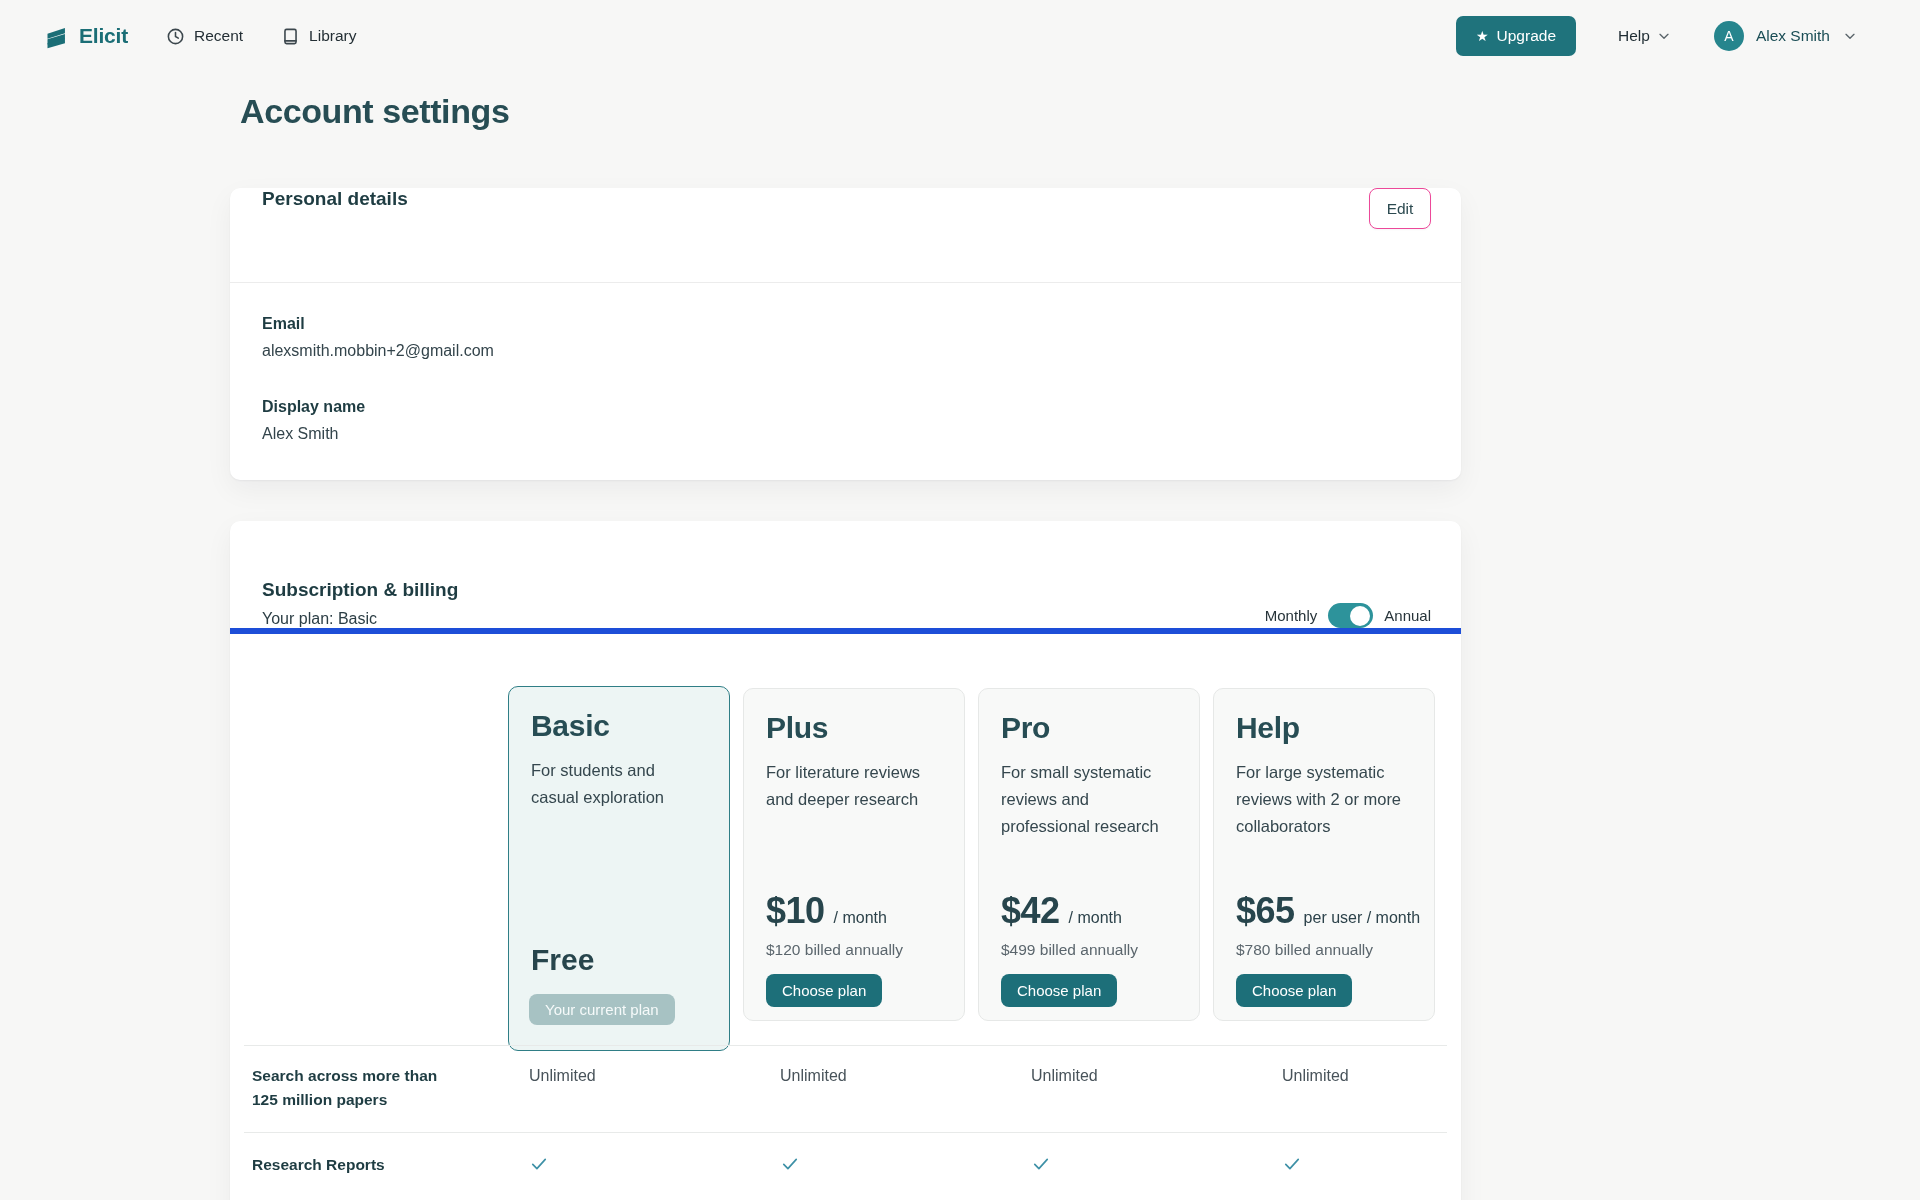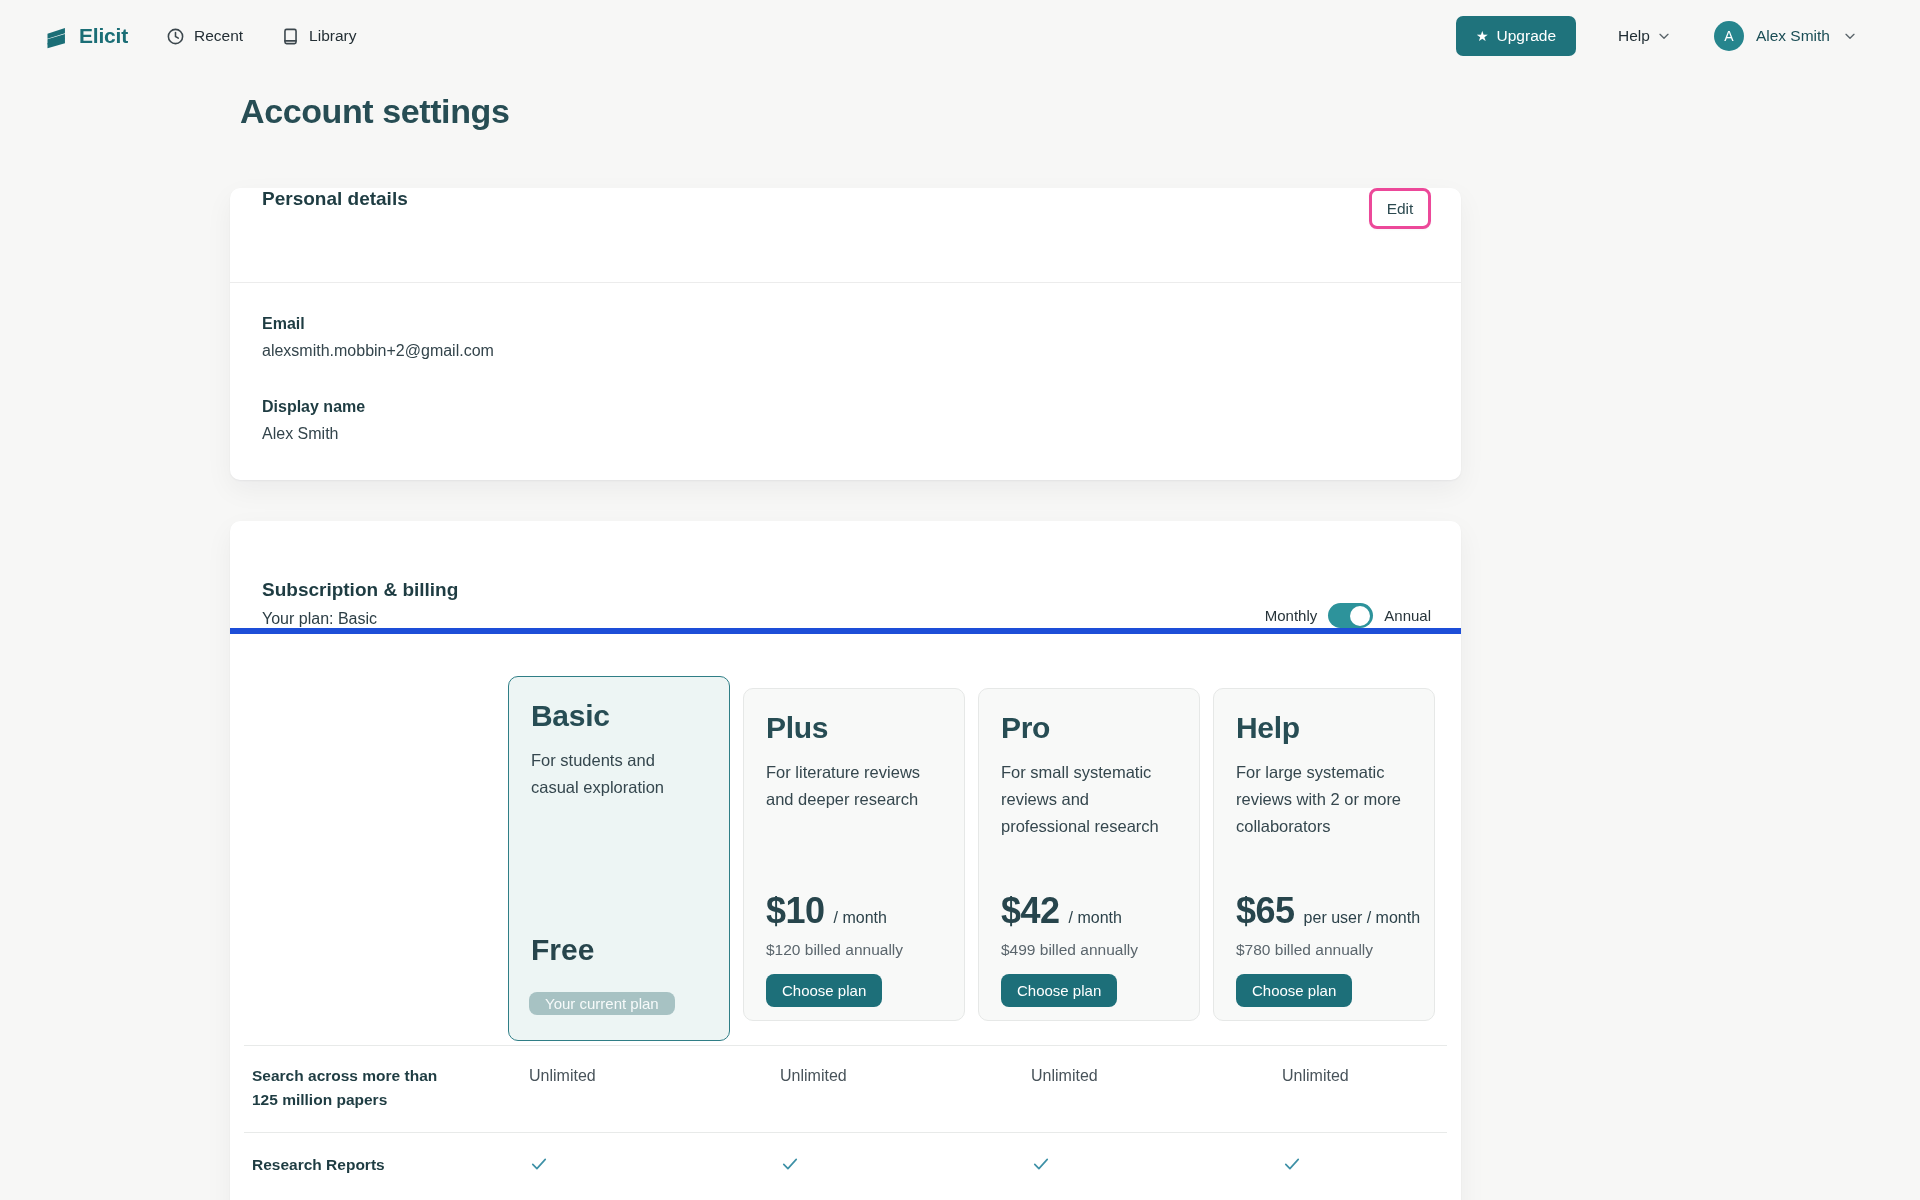--- a/index.html
+++ b/index.html
@@ -55,21 +55,21 @@
   .card-header {
     height:95px; display:flex; align-items:flex-start;
     padding:0 30px 0 32px; border-bottom:1px solid #ececec;
   }
   .card-header .ttl { font-size:19px; font-weight:700; color:#1e3c42; }
 
   
   #card-personal { top:116px; height:292px; }
   .edit-btn {
     margin-left:auto; width:62px; height:41px;
-    background:#fff; border:3px solid #ec4899; border-radius:8px;
+    background:#fff; border:1px solid #ec4899; border-radius:8px;
     font-size:15.5px; color:#2c4a50; cursor:pointer; font-family:inherit;
     box-shadow:0 1px 2px rgba(16,24,40,.04);
   }
   .fields { padding:30px 32px 0; }
   .field { margin-bottom:34px; }
   .field .f-label { font-size:16px; font-weight:700; color:#1e3c42; line-height:22px; margin-bottom:5px; }
   .field .f-value { font-size:16px; color:#33444b; line-height:22px; }
 
   
   #card-subscription { top:449px; height:790px; }
@@ -86,38 +86,38 @@
     border-radius:50%; background:#fff;
   }
 
   .plans-row { position:absolute; left:278px; top:149px; display:flex; gap:13px; align-items:flex-start; }
   .plan-card {
     width:222px; height:333px; margin-top:18px;
     background:#f8f9f8; border:1px solid #e6e8e7; border-radius:10px;
     position:relative; padding:22px;
   }
   .plan-card.current {
-    margin-top:6px; height:365px;
+    margin-top:16px; height:365px;
     background:#edf5f4; border:1.5px solid #2f7e86;
   }
   .plan-name { font-size:30px; font-weight:700; color:#274d54; letter-spacing:-0.3px; }
   .plan-desc { margin-top:14px; font-size:16.5px; line-height:27px; color:#35474e; max-width:172px; }
   .price-block { position:absolute; left:22px; bottom:61px; }
   .price-line { display:flex; align-items:baseline; gap:9px; white-space:nowrap; }
   .price { font-size:36px; font-weight:700; color:#27454c; letter-spacing:-0.5px; }
   .price-suffix { font-size:16px; font-weight:500; color:#2c424a; }
   .billed { margin-top:9px; font-size:15.5px; color:#5b666d; }
   .free-price { position:absolute; left:22px; bottom:73px; font-size:30px; font-weight:700; color:#27454c; }
   .choose-btn {
     position:absolute; left:22px; bottom:13px; height:33px; padding:0 16px;
     background:#1d6f79; color:#fff; border:none; border-radius:8px;
     font-size:15px; font-weight:500; font-family:inherit; cursor:pointer;
   }
   .current-pill {
-    position:absolute; left:20px; bottom:25px; height:23px; padding:0 16px;
+    position:absolute; left:20px; bottom:25px; height:31px; padding:0 16px;
     background:#a7c2c3; color:#f6fafa; border:none; border-radius:8px;
     font-size:15px; font-weight:500; font-family:inherit; cursor:default;
   }
 
   
   .feature-table { position:absolute; left:14px; top:524px; width:1203px; border-top:1px solid #e8eae9; }
   .f-row {
     display:grid; grid-template-columns:261px 235px 235px 235px auto;
     padding:18px 0 20px 8px; border-bottom:1px solid #e8eae9;gap:16px;
   }

